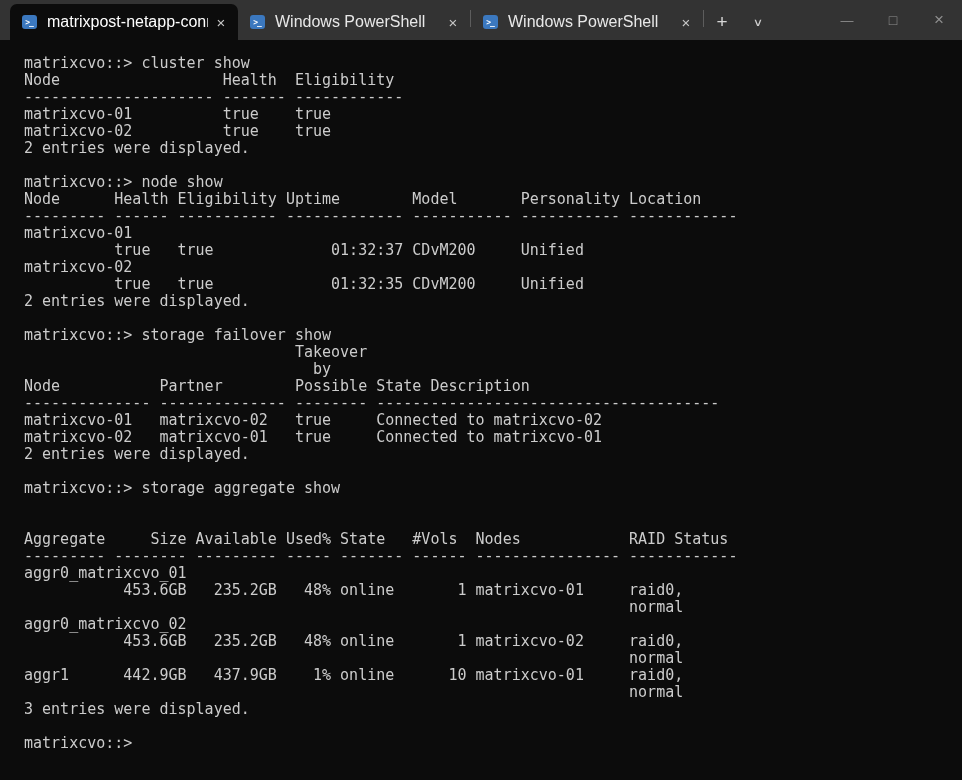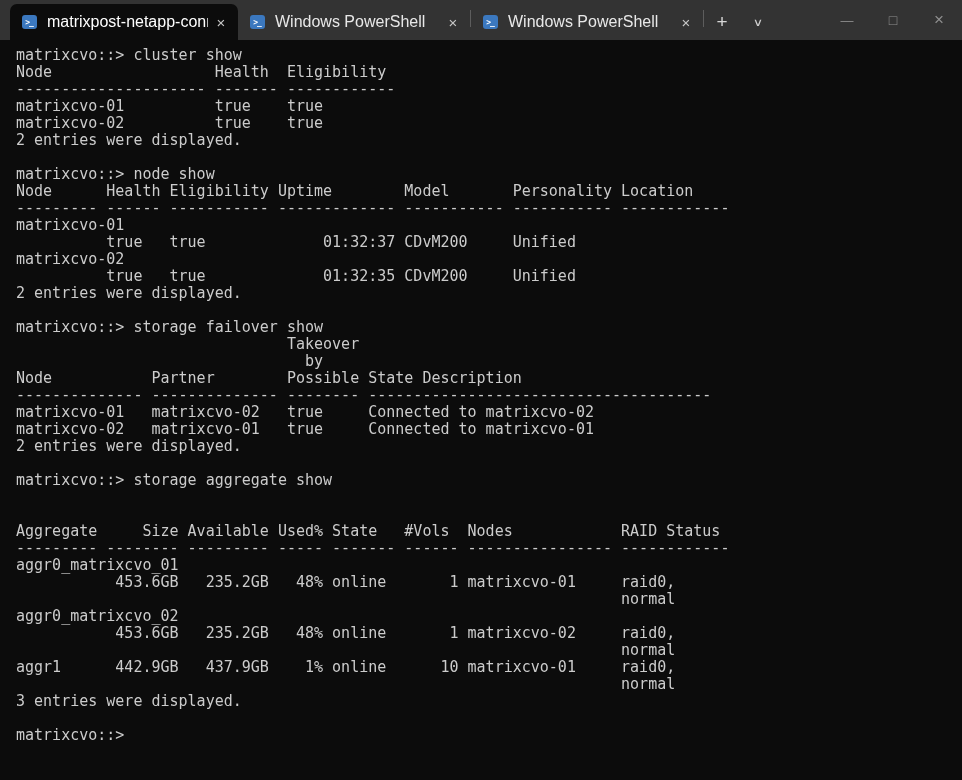--- a/index.html
+++ b/index.html
@@ -90,21 +90,21 @@
   }
   .caption-btn.minimize { font-size: 13px; }
   .caption-btn.maximize { font-size: 14px; }
   .caption-btn.close-win { font-size: 17px; }
   
   .terminal {
     width: 962px; height: 740px;
     background: #0c0c0c;
   }
   .terminal pre {
-    margin: 0;
+    margin: 8px;
     padding: 7px 16px;
     font-family: "DejaVu Sans Mono", monospace;
     font-size: 15px;
     line-height: 17px;
     color: #cccccc;
     white-space: pre;
   }
 </style>
 </head>
 <body>

